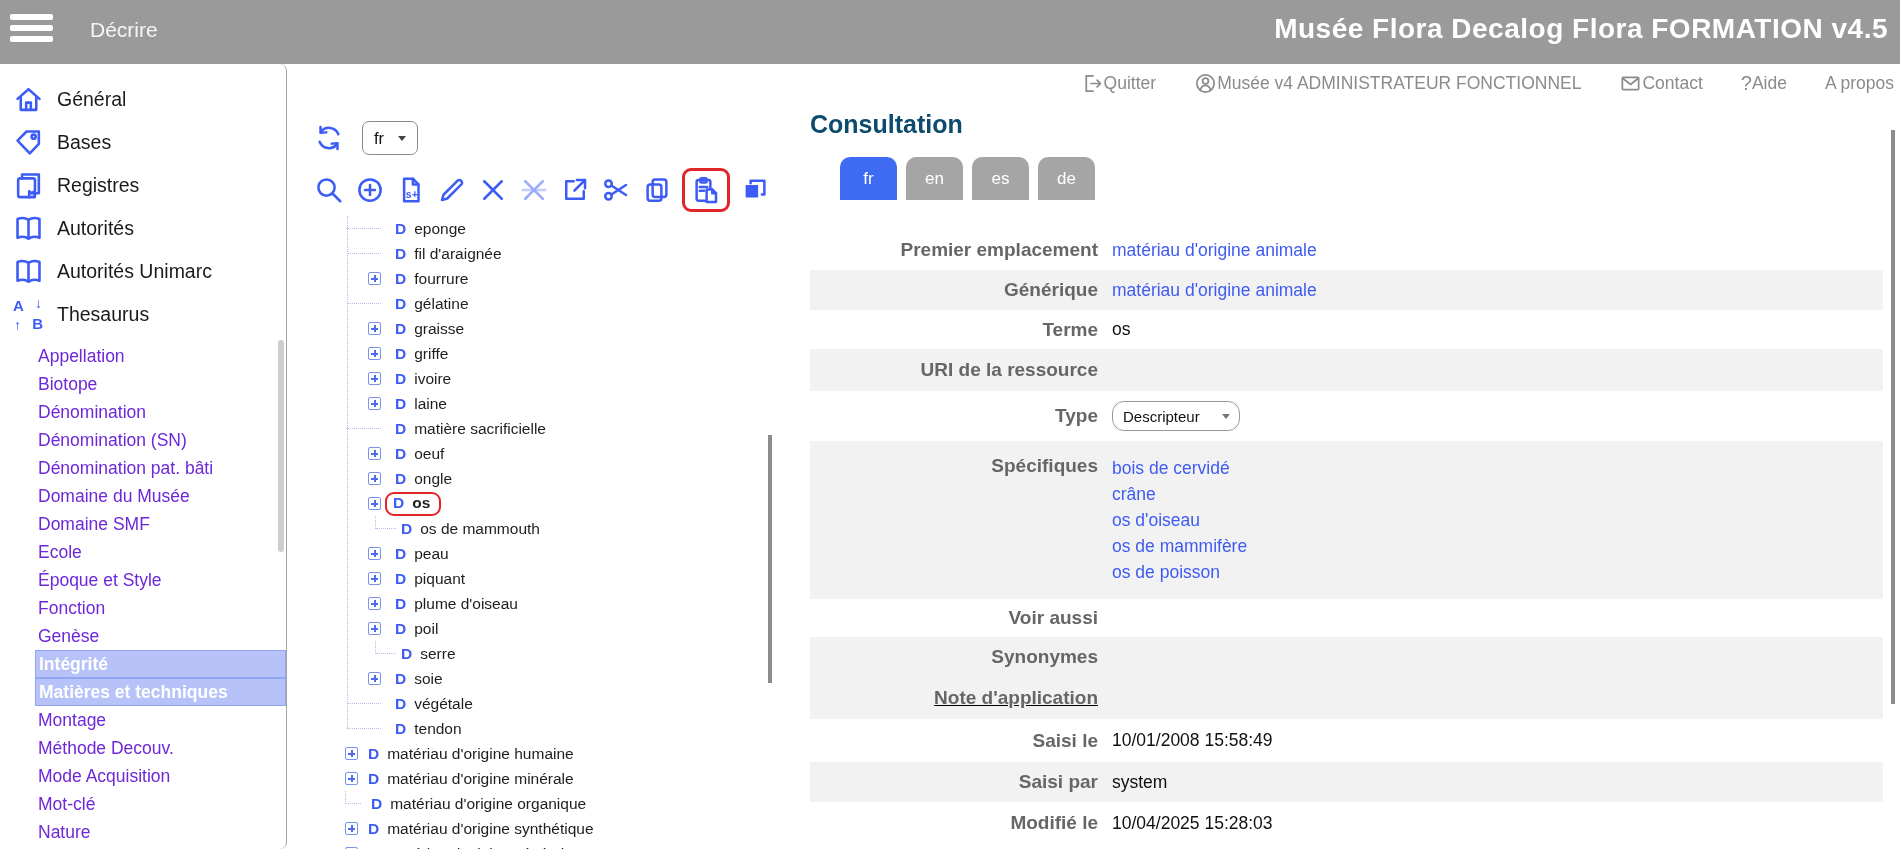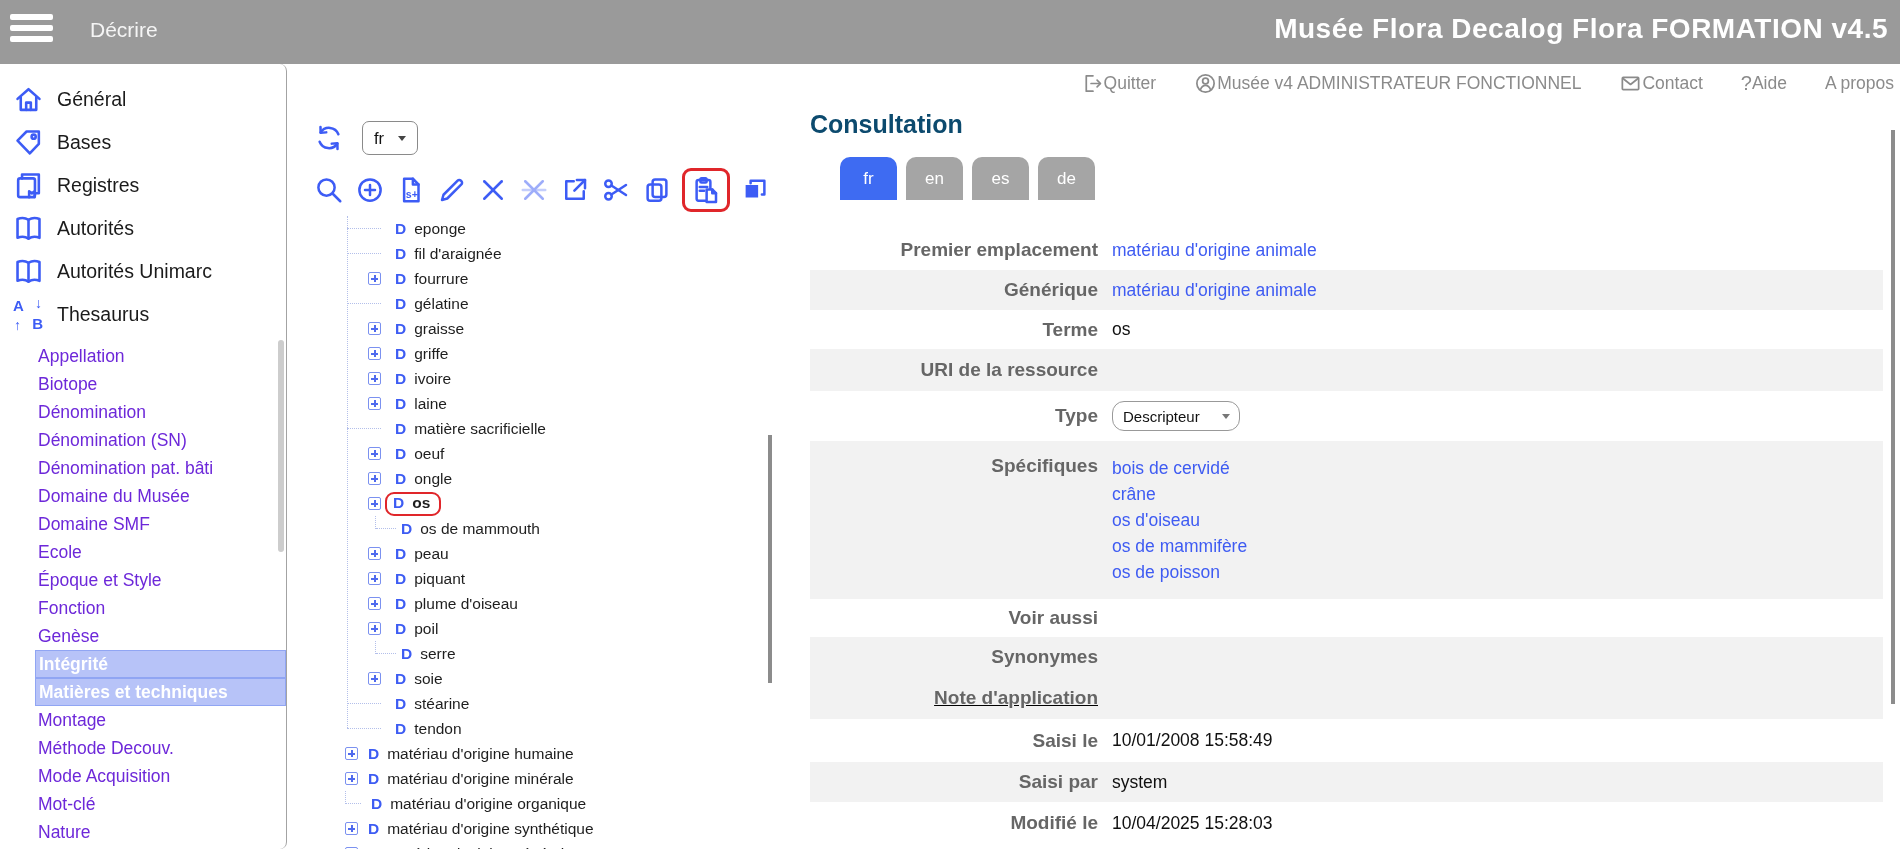--- a/index.html
+++ b/index.html
@@ -408,21 +408,21 @@
       <div class="trow lvl2">
           <span class="lead"></span>
           <span class="plusbox"></span>
           <span class="dglyph">D</span>
           <span class="tlabel">soie</span>
         </div>
       <div class="trow lvl2 eb">
           <span class="lead"></span>
           <span class="elbow"></span>
           <span class="dglyph">D</span>
-          <span class="tlabel">stéarine</span>
+          <span class="tlabel">végétale</span>
         </div>
       <div class="trow lvl2 eb">
           <span class="lead"></span>
           <span class="elbow"></span>
           <span class="dglyph">D</span>
           <span class="tlabel">tendon</span>
         </div>
       <div class="trow lvl1">
           <span class="lead"></span>
           <span class="plusbox"></span>

